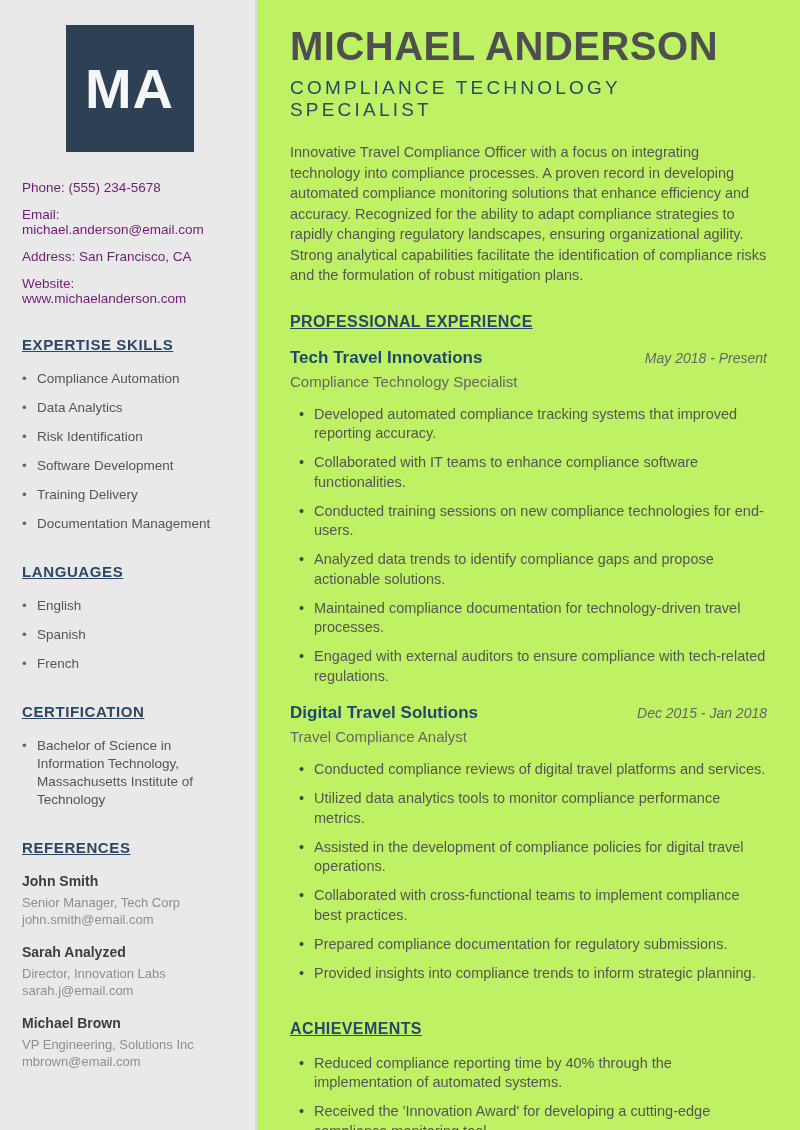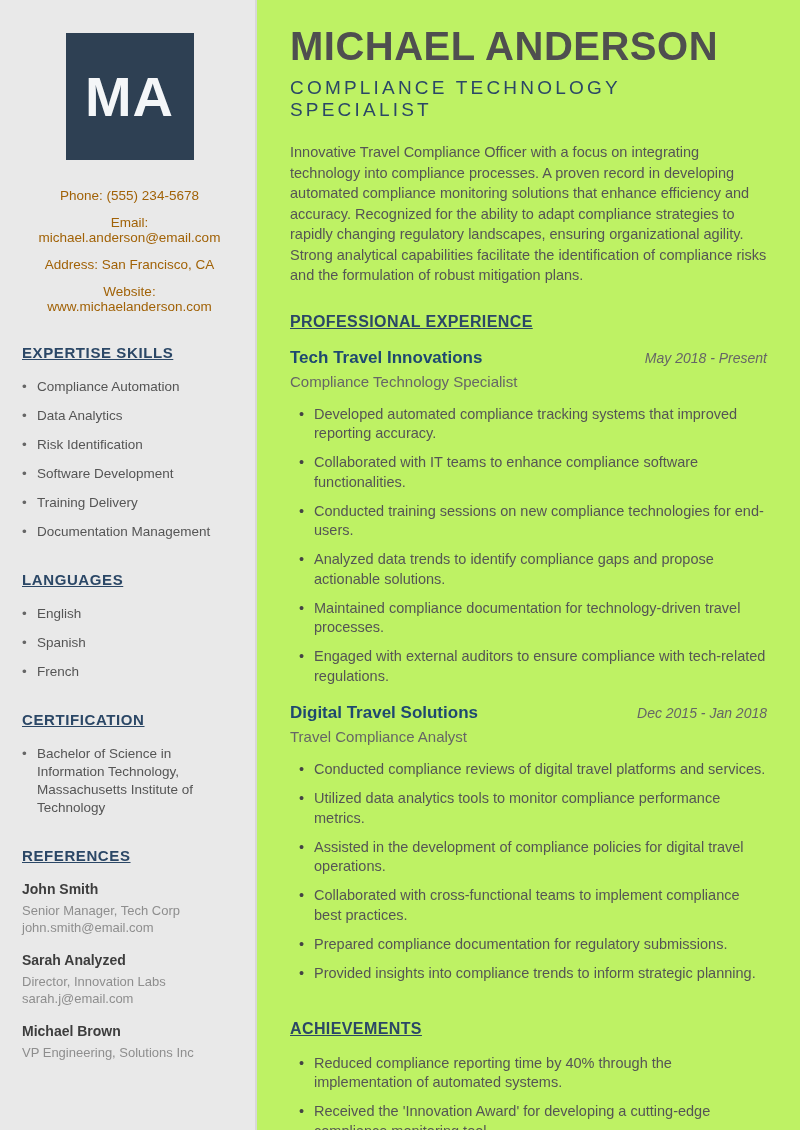--- a/index.html
+++ b/index.html
@@ -9,31 +9,31 @@
     background:#ffffff;
     overflow:hidden;
   }
   .page { display:flex; width:800px; height:1130px; }
 
   
   .sidebar {
     width:257px; flex-shrink:0;
     background:#e9e9e9;
     border-right:2px solid #d8d8d8;
-    padding:33px 18px 20px 22px;
+    padding:25px 18px 20px 22px;
   }
   .avatar {
     width:128px; height:127px; margin:0 auto;
     background:#2e4053;
     display:flex; align-items:center; justify-content:center;
   }
   .avatar-text { color:#f4f6f8; font-size:56px; font-weight:bold; letter-spacing:1px; }
 
   .contact { margin-top:28px; }
-  .contact-line { font-size:13.5px; color:#a16207; margin-bottom:12px;text-align:center; }
+  .contact-line { font-size:13.5px; color:#701a75; margin-bottom:12px; }
 
   .side-section { margin-top:30px; }
   .side-heading {
     display:inline-block;
     color:#2b4766; font-size:15px; font-weight:bold;
     letter-spacing:0.6px; text-decoration:underline;
   }
   .side-list { list-style:none; margin-top:16px; }
   .side-list li { display:flex; font-size:13.5px; color:#555; margin-bottom:11px; line-height:18px; }
   .blt { width:15px; flex-shrink:0; color:#666; }
@@ -152,20 +152,21 @@
         <div class="ref-line">john.smith@email.com</div>
       </div>
       <div class="ref-group">
         <div class="ref-name">Sarah Analyzed</div>
         <div class="ref-line">Director, Innovation Labs</div>
         <div class="ref-line">sarah.j@email.com</div>
       </div>
       <div class="ref-group">
         <div class="ref-name">Michael Brown</div>
         <div class="ref-line">VP Engineering, Solutions Inc</div>
+        <div class="ref-line">mbrown@email.com</div>
       </div>
     </section>
   </aside>
 
   <main class="main">
 
     <h1 class="name">MICHAEL ANDERSON</h1>
     <div class="role-title">COMPLIANCE TECHNOLOGY SPECIALIST</div>
 
     <p class="summary">Innovative Travel Compliance Officer with a focus on integrating technology into compliance processes. A proven record in developing automated compliance monitoring solutions that enhance efficiency and accuracy. Recognized for the ability to adapt compliance strategies to rapidly changing regulatory landscapes, ensuring organizational agility. Strong analytical capabilities facilitate the identification of compliance risks and the formulation of robust mitigation plans.</p>

